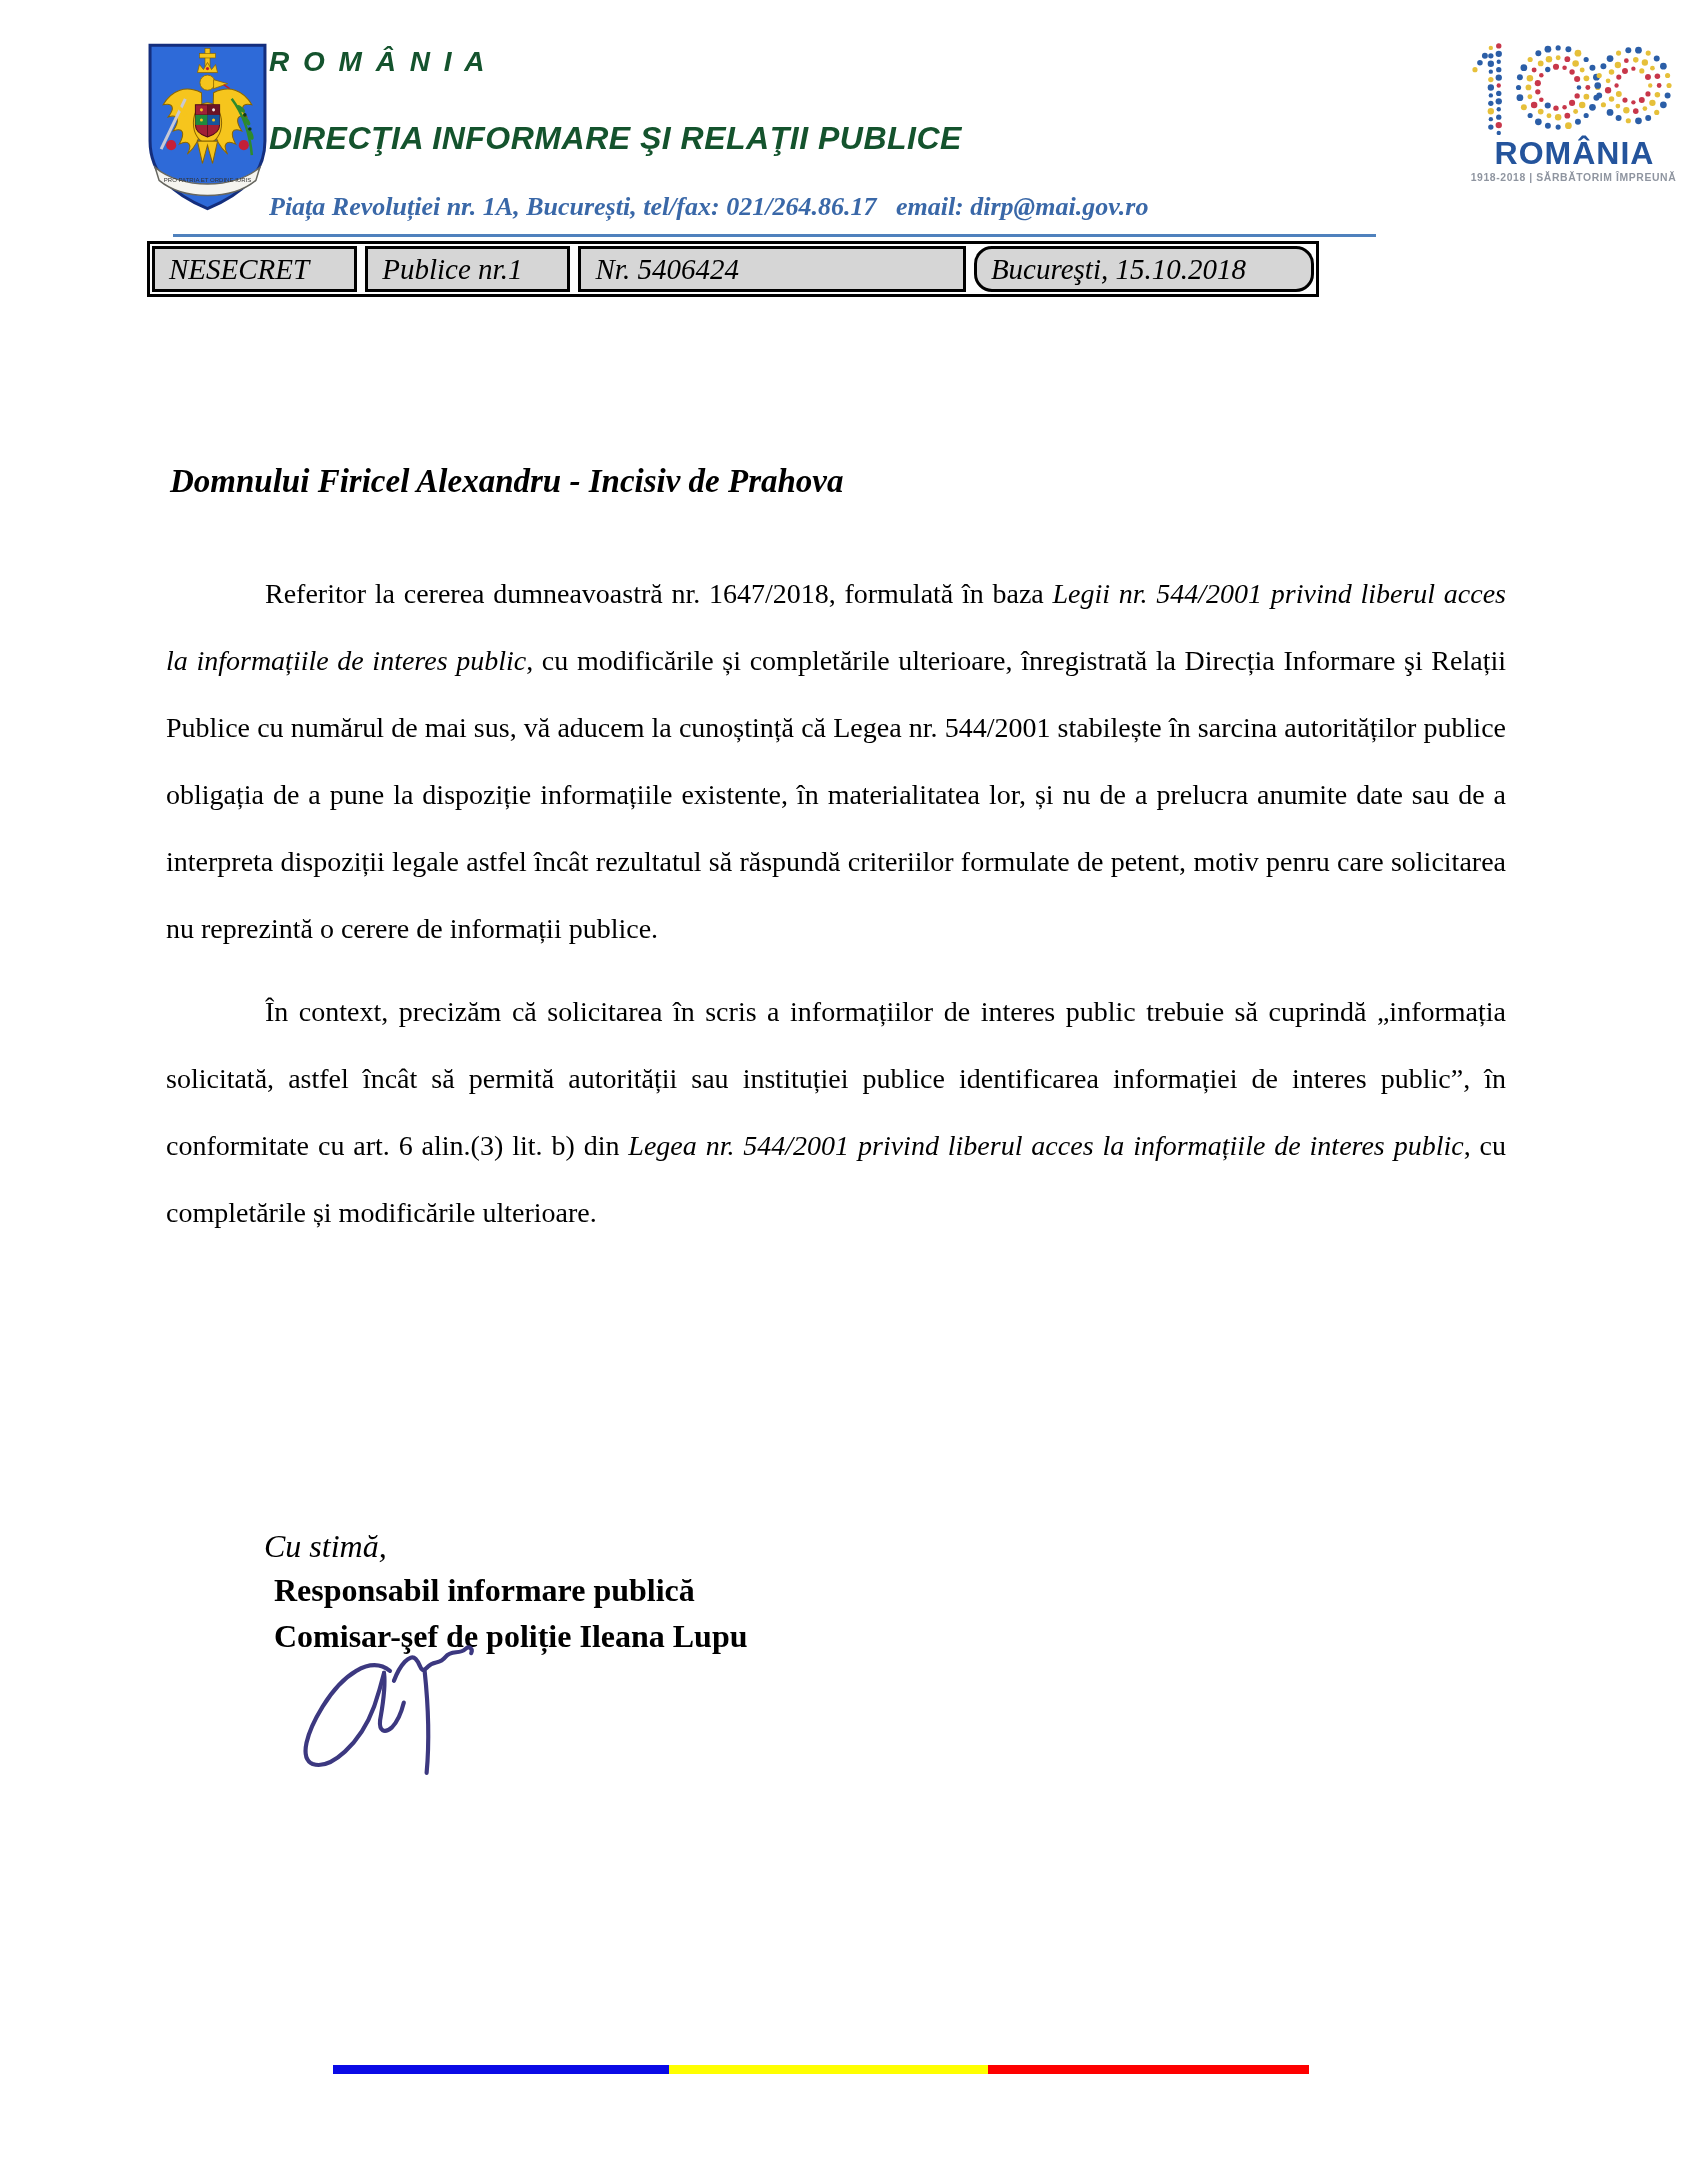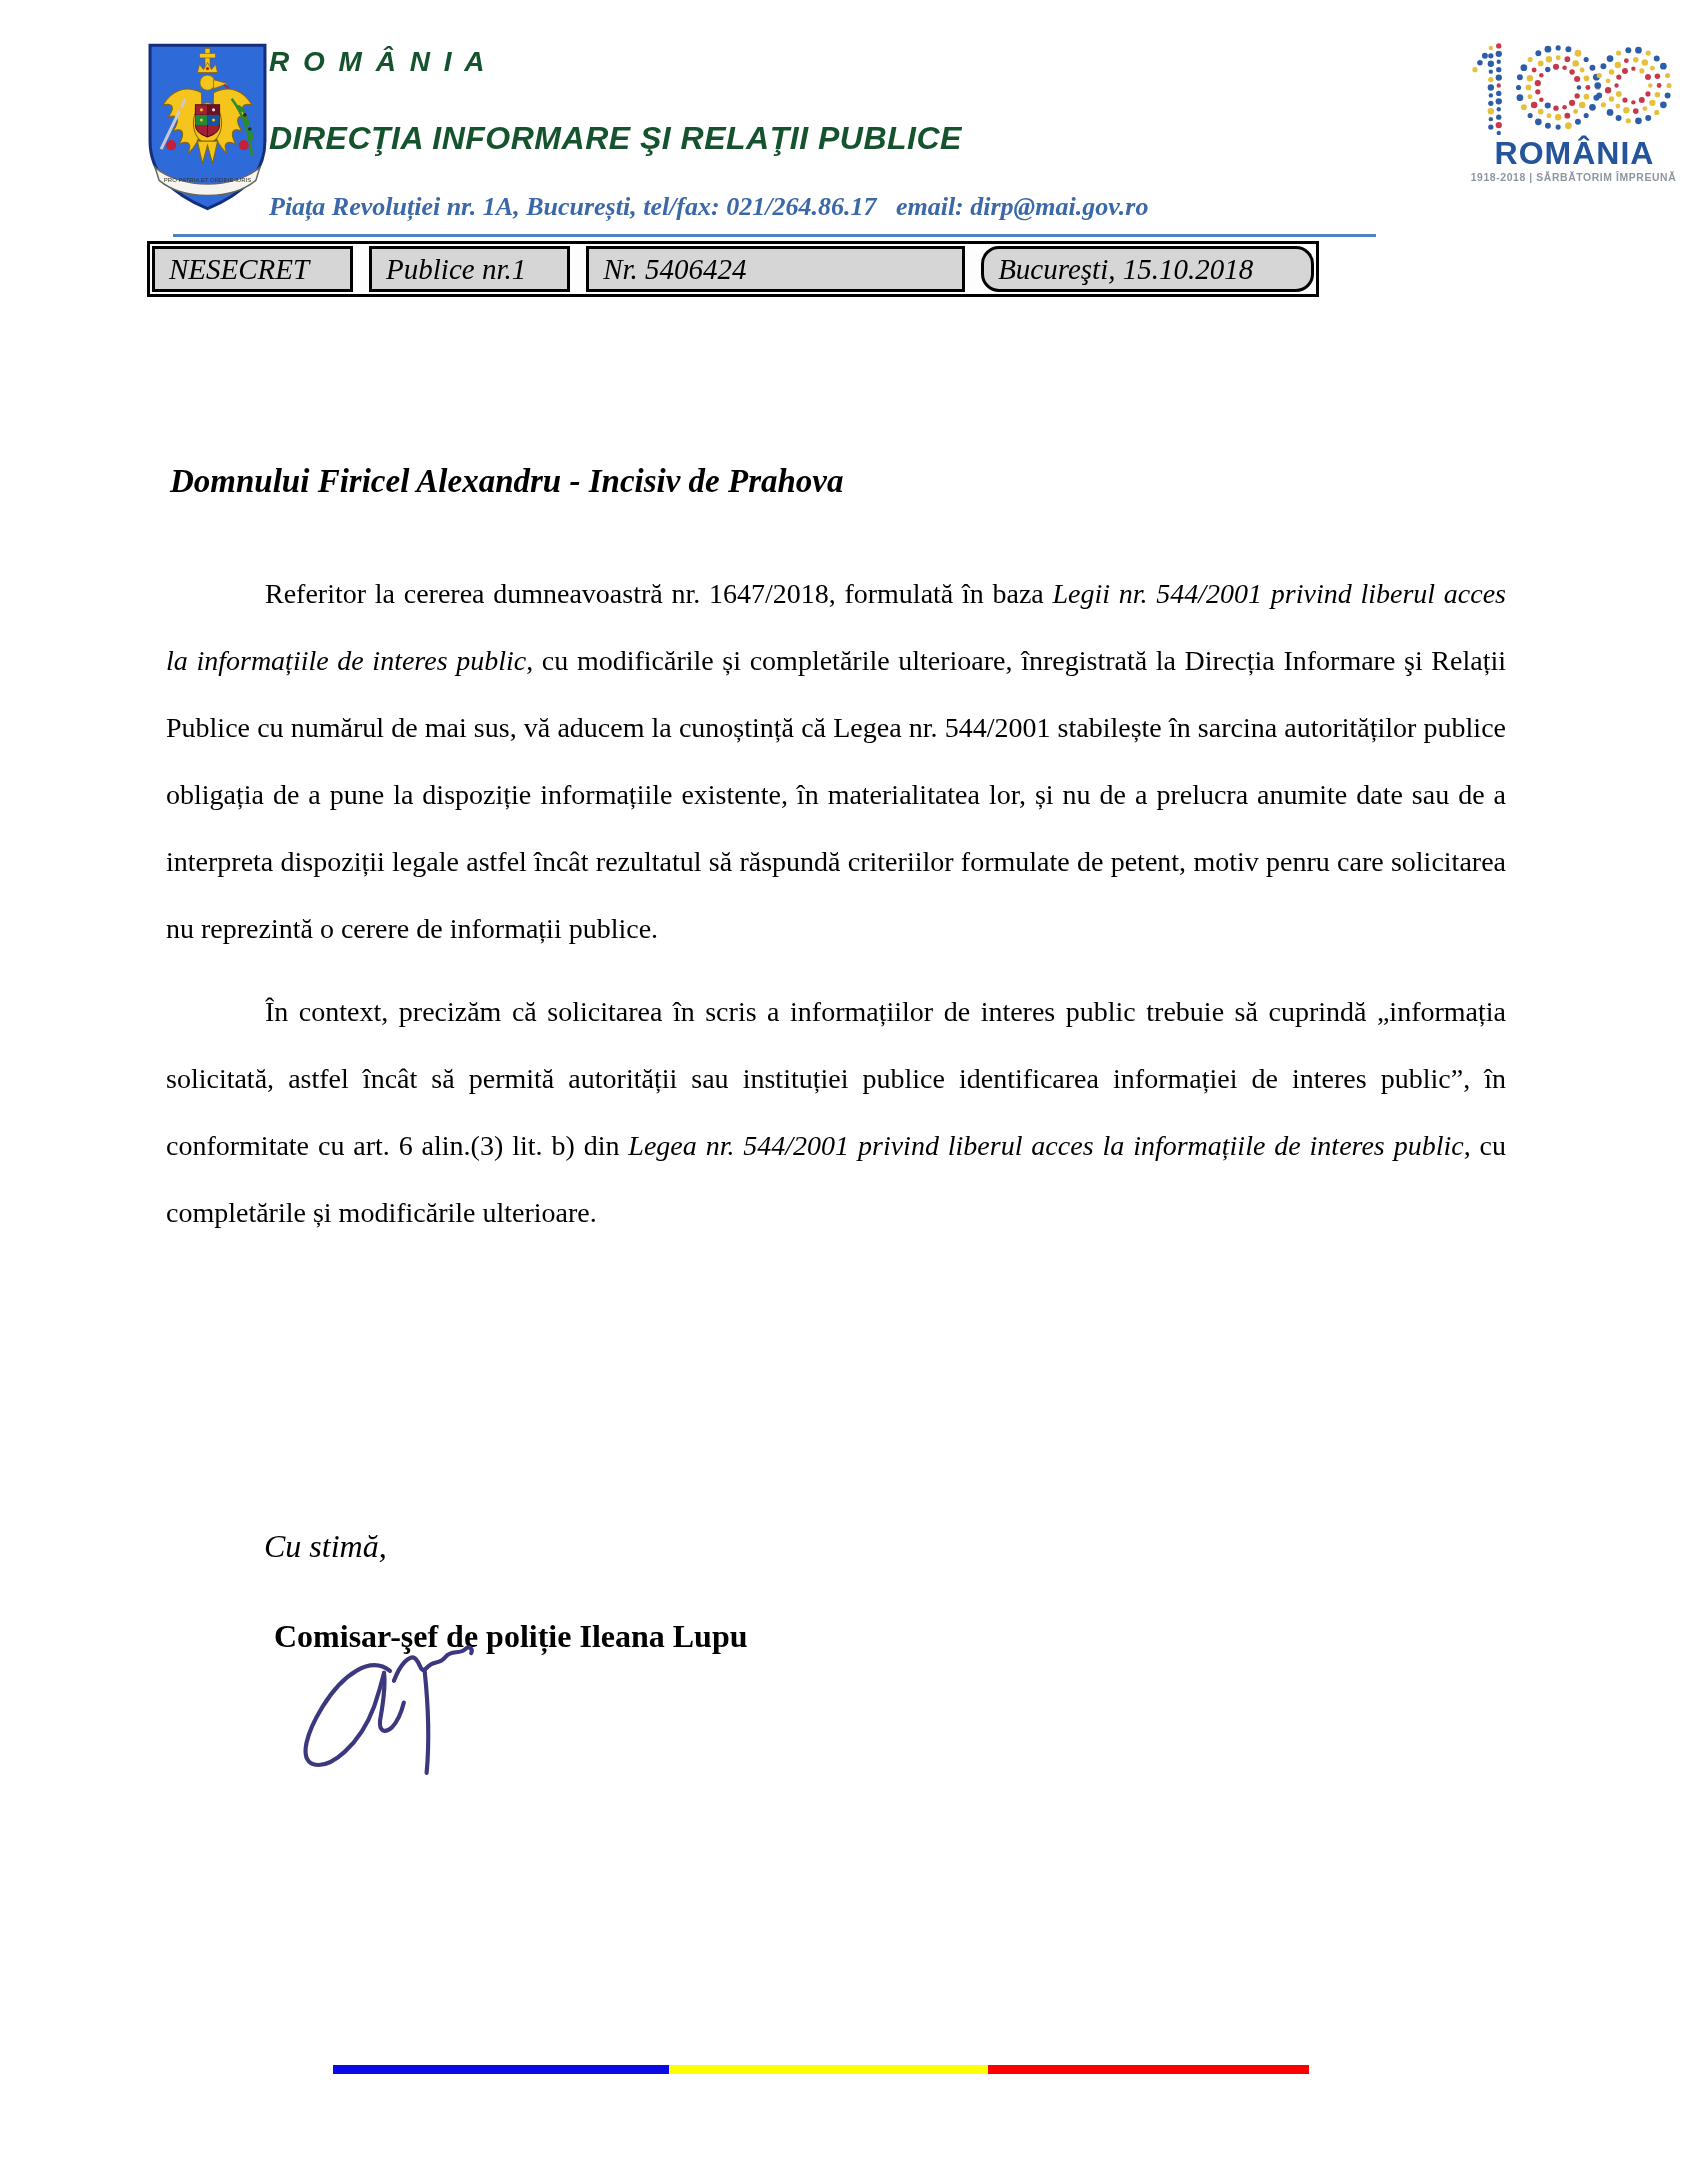--- a/index.html
+++ b/index.html
@@ -18,21 +18,21 @@
     font-style:italic;font-weight:bold;font-size:26px;white-space:pre;}
   .rule{position:absolute;left:173px;top:234px;width:1203px;height:3px;}
   
   .cent{position:absolute;left:1419px;top:36px;width:213px;height:153px;margin-left:48px;}
   .cent svg{position:absolute;left:0;top:0;}
   .cent .cname{position:absolute;left:6px;top:99px;width:203px;text-align:center;
     font-family:"Liberation Sans",sans-serif;font-weight:bold;font-size:32px;letter-spacing:1px;}
   .cent .ctag{position:absolute;left:0px;top:136px;width:213px;text-align:center;
     font-family:"Liberation Sans",sans-serif;font-size:10.4px;letter-spacing:0.6px;font-weight:bold;}
   
-  .meta{position:absolute;left:147px;top:241px;display:flex;gap:16px;
+  .meta{position:absolute;left:147px;top:241px;display:flex;gap:8px;
     border:3px solid #000;background:#fdfdfd;padding:2px;box-sizing:border-box;width:1172px;}
   .meta .cell{border:3px solid #000;background:#d6d6d6;box-sizing:border-box;
     font-style:italic;font-size:29px;line-height:34px;padding:3px 6px 3px 14px;white-space:nowrap;overflow:hidden;}
   .meta .c1{width:208px;}.meta .c2{width:208px;}.meta .c3{width:393px;}.meta .c4{width:345px;border-radius:18px;}
   
   .recipient{position:absolute;left:170px;top:463px;font-weight:bold;font-style:italic;font-size:33px;}
   .bodytext{position:absolute;left:166px;top:560px;width:1340px;}
   .bodytext p{margin:0 0 16px 0;font-size:28px;line-height:67px;text-align:justify;text-indent:99px;}
   .bodytext .it{font-style:italic;}
   .closing-salute{position:absolute;left:264px;top:1528px;font-style:italic;font-size:32px;}
@@ -254,20 +254,21 @@
   </div>
 
   <div class="recipient">Domnului Firicel Alexandru - Incisiv de Prahova</div>
 
   <div class="bodytext">
     <p><span>Referitor la cererea dumneavoastră nr. 1647/2018, formulată în baza </span><span class="it">Legii nr. 544/2001 privind liberul acces la informațiile de interes public</span><span>, cu modificările și completările ulterioare, înregistrată la Direcția Informare şi Relații Publice cu numărul de mai sus, vă aducem la cunoștință că Legea nr. 544/2001 stabilește în sarcina autorităților publice obligația de a pune la dispoziție informațiile existente, în materialitatea lor, și nu de a prelucra anumite date sau de a interpreta dispoziții legale astfel încât rezultatul să răspundă criteriilor formulate de petent, motiv penru care solicitarea nu reprezintă o cerere de informații publice.</span></p>
     <p><span>În context, precizăm că solicitarea în scris a informațiilor de interes public trebuie să cuprindă „informația solicitată, astfel încât să permită autorității sau instituției publice identificarea informației de interes public”, în conformitate cu art. 6 alin.(3) lit. b) din </span><span class="it">Legea nr. 544/2001 privind liberul acces la informațiile de interes public</span><span>, cu completările și modificările ulterioare.</span></p>
   </div>
 
   <div class="closing-salute">Cu stimă,</div>
+  <div class="closing-role1">Responsabil informare publică</div>
   <div class="closing-role2">Comisar-şef de poliție Ileana Lupu</div>
 
   <svg class="sig" viewBox="0 0 210 145">
     <g fill="none" stroke="#3c3880" stroke-width="4.2" stroke-linecap="round" id="sigInk">
       <path d="M108,30 C88,14 60,34 40,66 C24,92 16,118 30,124 C48,130 78,104 92,66 C96,54 100,40 102,32"></path>
       <path d="M102,32 C104,48 100,68 98,80 C97,90 102,94 110,87 C117,80 120,70 122,62"></path>
       <path d="M143,30 C146,58 148,100 145,133"></path>
       <path d="M112,40 C118,24 128,12 134,18 C140,24 138,34 146,26 C152,19 158,24 164,16 C170,8 178,14 184,8 C188,4 192,8 190,12"></path>
     </g>
   </svg>

